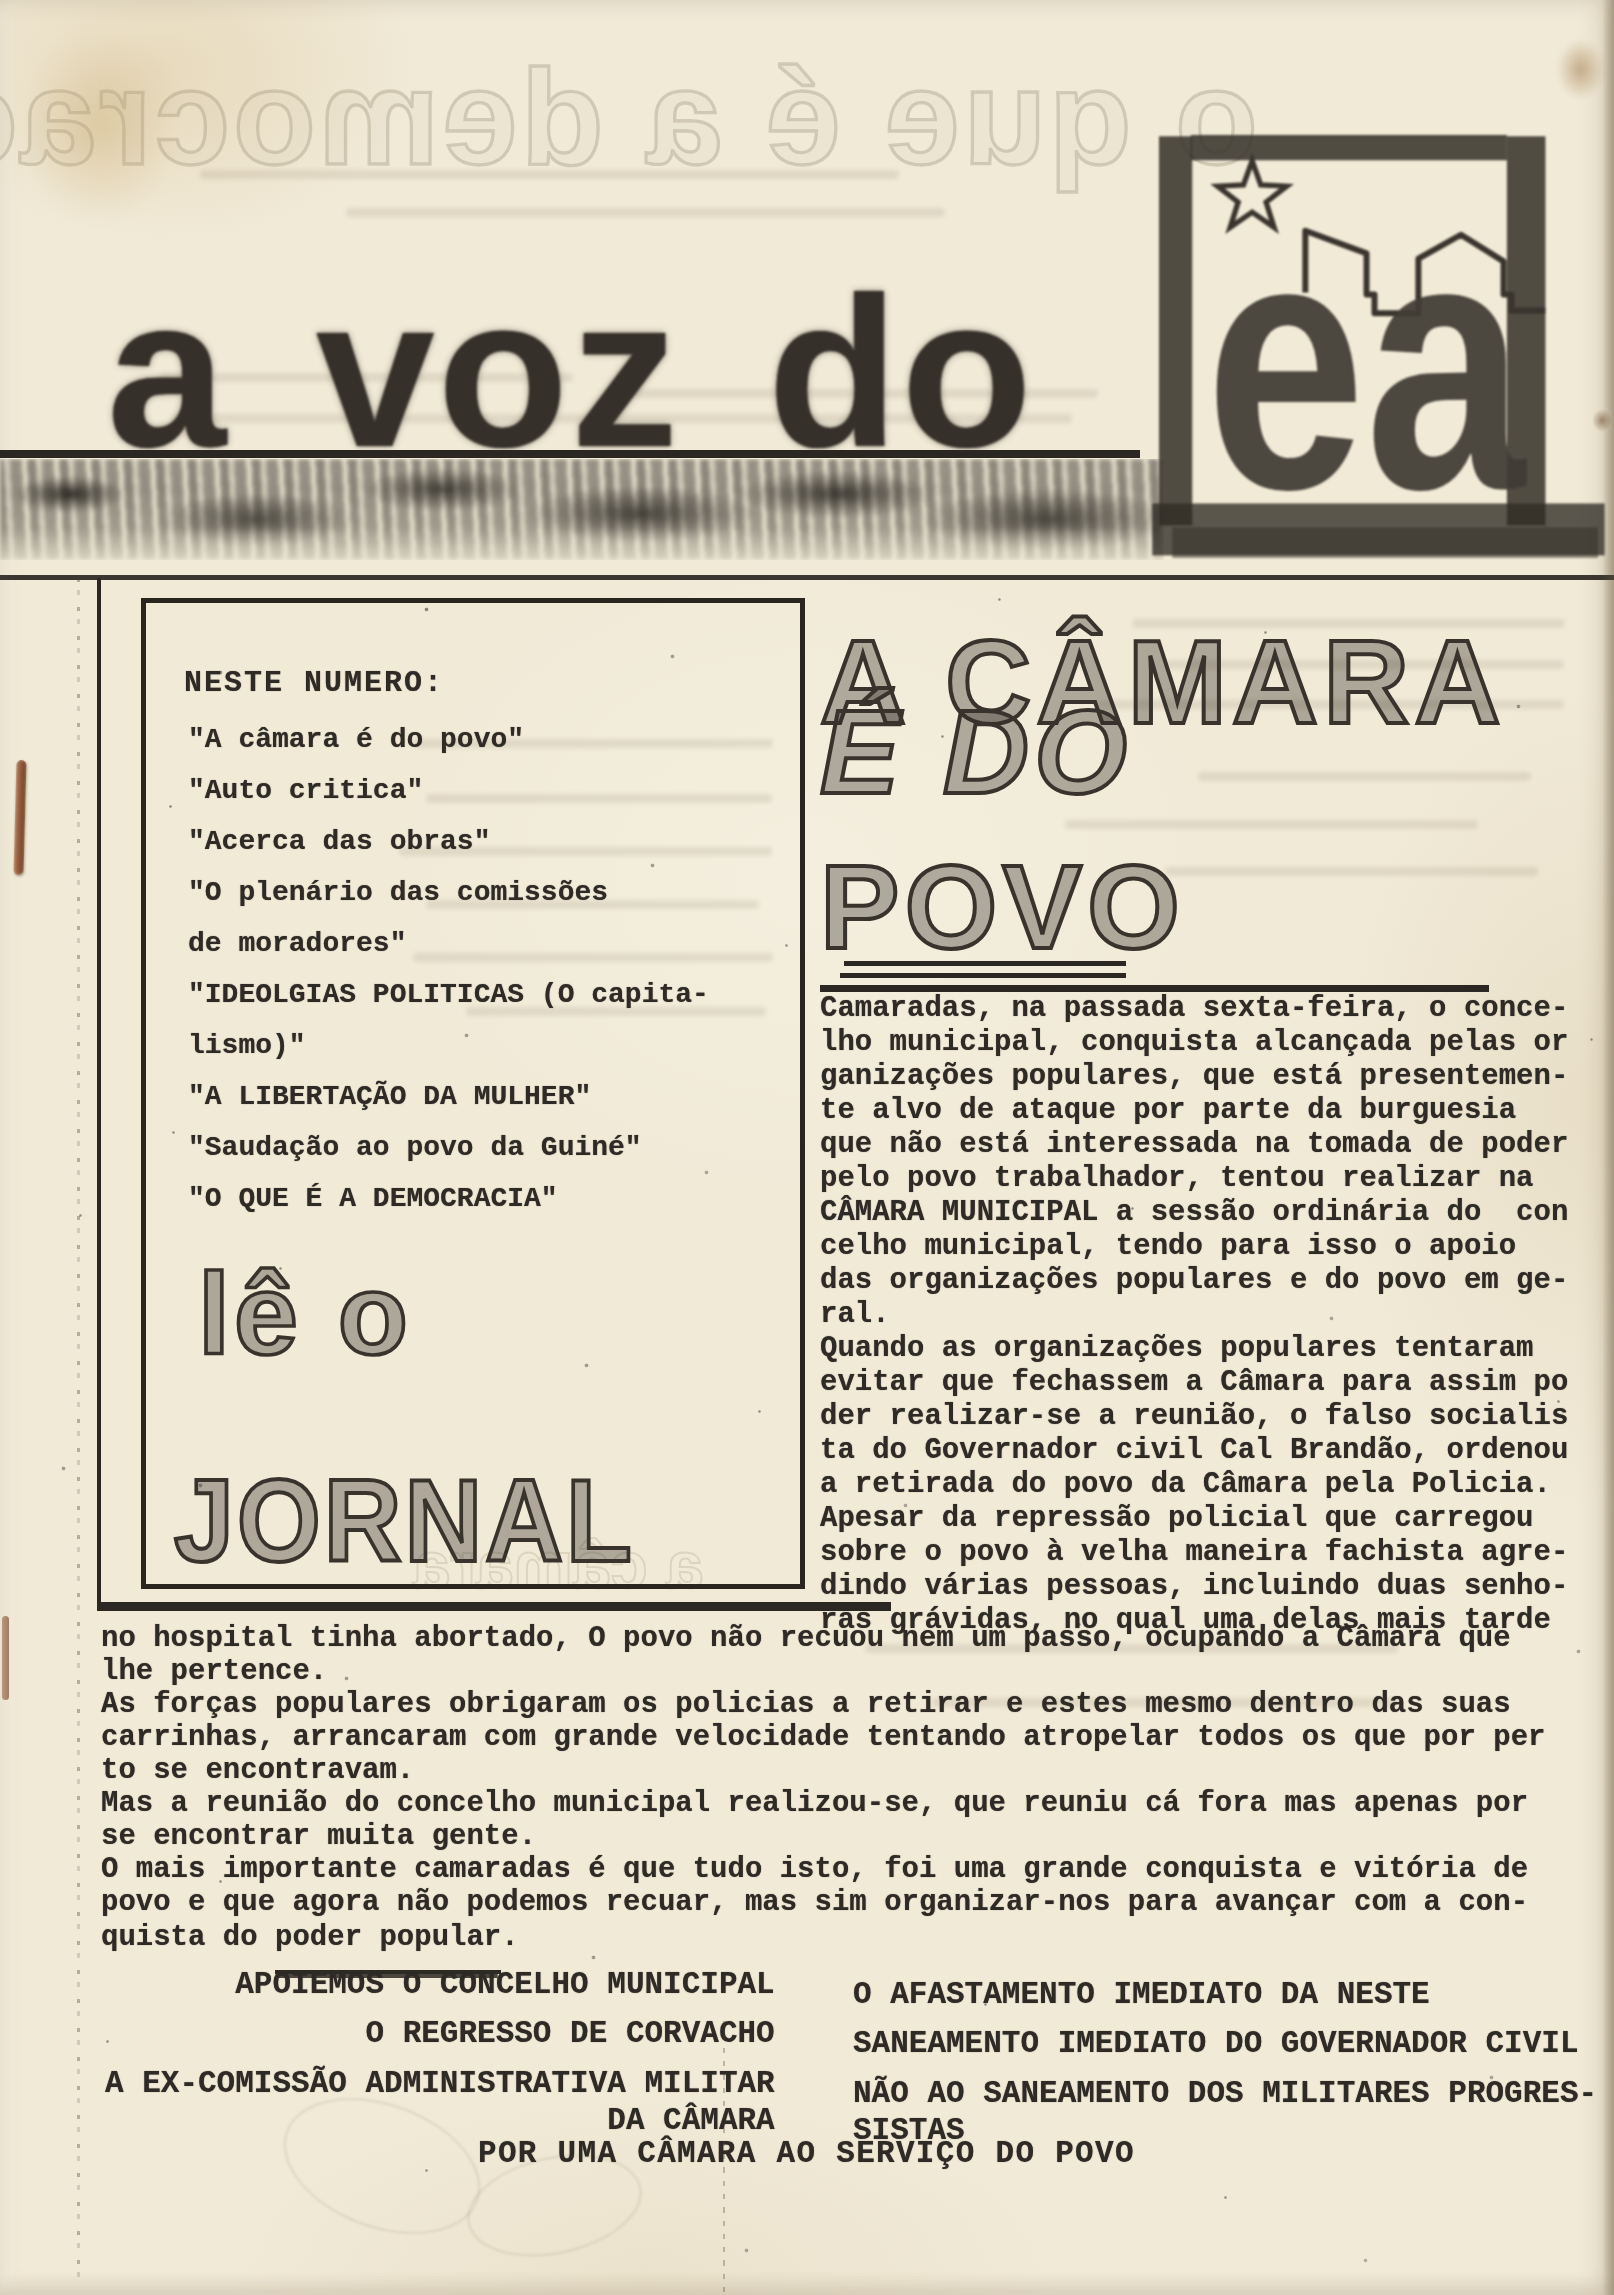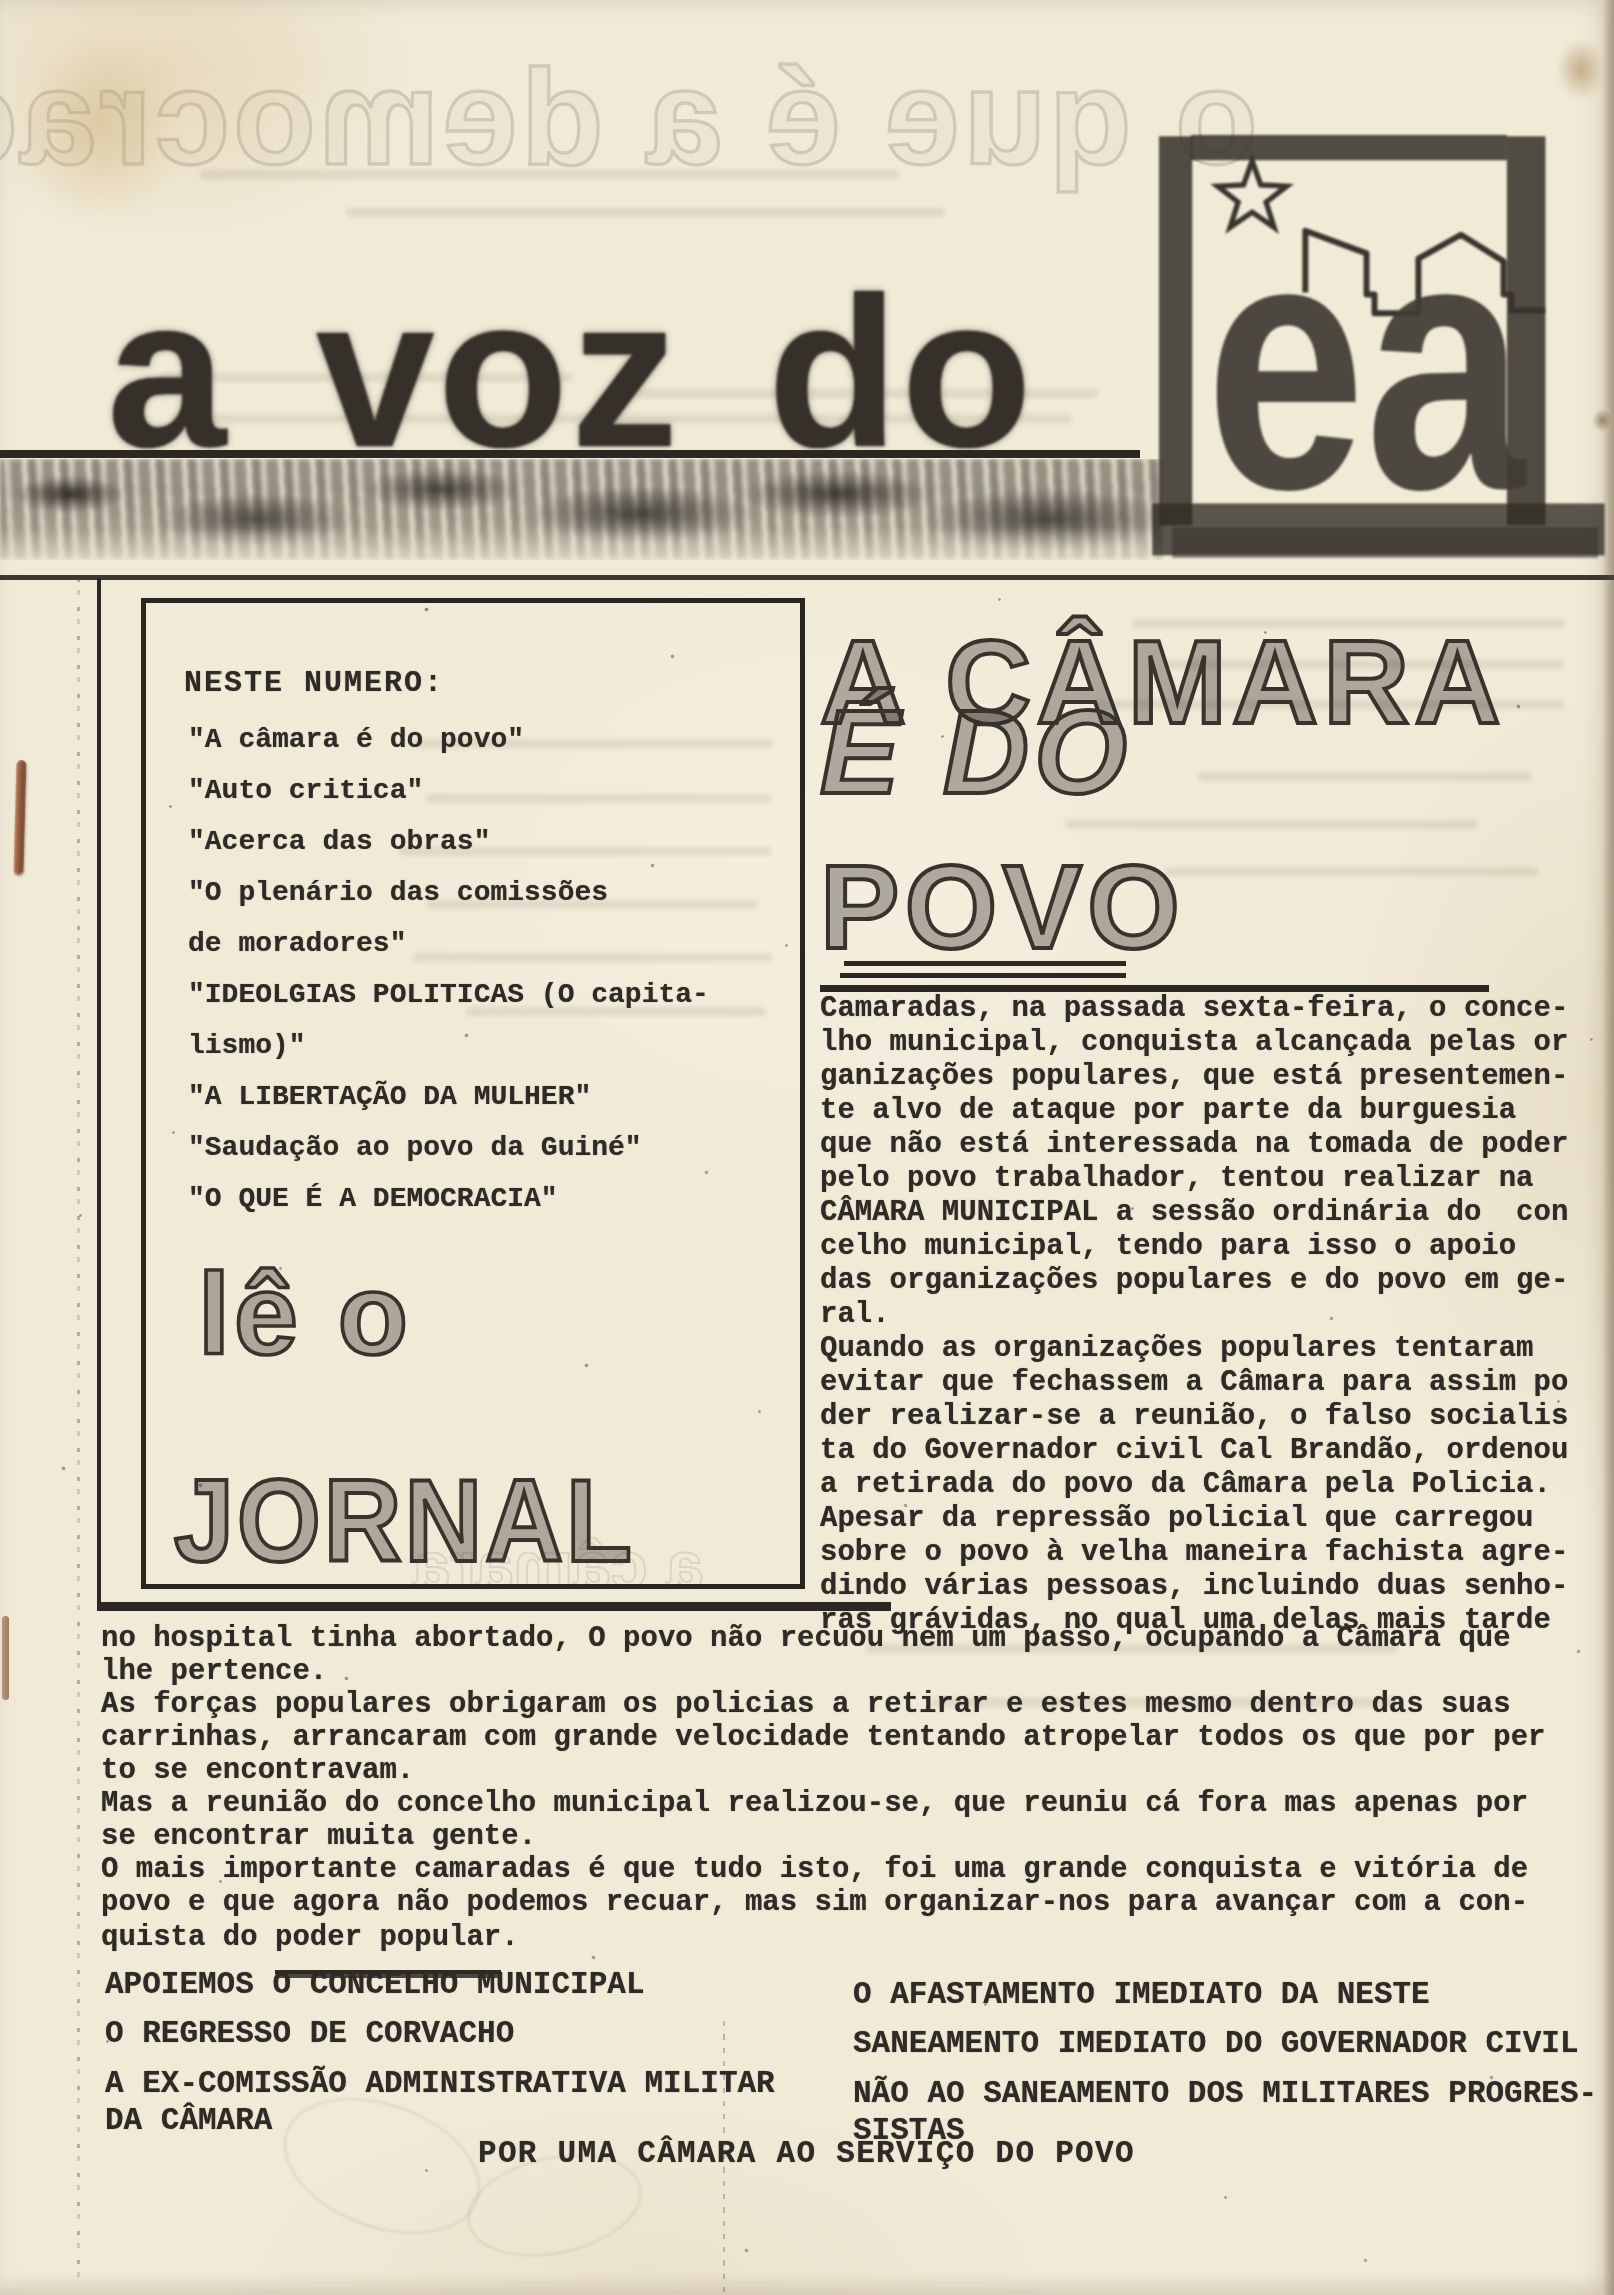--- a/index.html
+++ b/index.html
@@ -98,21 +98,21 @@
   .col-text .tline{white-space:pre;}
   .wide-text{left:101px;top:1622px;width:1518px;font-size:29px;line-height:33px;}
   .wide-text .wline{white-space:pre;}
   .wide-last{left:101px;top:1921px;font-size:29px;white-space:pre;}
   .wide-last .u{border-bottom:4px solid #2e2a24;box-shadow:0 7.3px 0 -3.3px rgba(46,42,36,.85);padding-bottom:16px;}
 
   
   .slogan-col{position:absolute;font-size:31px;line-height:32px;}
   .slogan-col .sline{margin-bottom:17.3px;white-space:pre;}
   .slogan-col .sline:nth-child(4){margin-top:-12px;}
-  .slogan-left{left:105px;top:1969px;}
+  .slogan-left{left:105px;top:1969px;text-align:right;}
   .slogan-right{left:853px;top:1979px;}
   .footer-slogan{left:478px;top:2136px;font-size:31px;letter-spacing:1.3px;white-space:pre;}
 
   
   .staple{position:absolute;left:14.6px;top:760px;width:10px;height:115px;border-radius:6px;
     background:linear-gradient(90deg,#b3795a,#8a5638 55%,#6e432c);
     box-shadow:inset 0 0 2.7px rgba(255,240,220,.6),0.7px 1.3px 2.7px rgba(60,40,20,.4);
     transform:rotate(1.5deg);}
   .staple2{position:absolute;left:2px;top:1616px;width:6.7px;height:84px;border-radius:4px;
     background:linear-gradient(90deg,#a8745a,#7d4e34);opacity:.7;}

